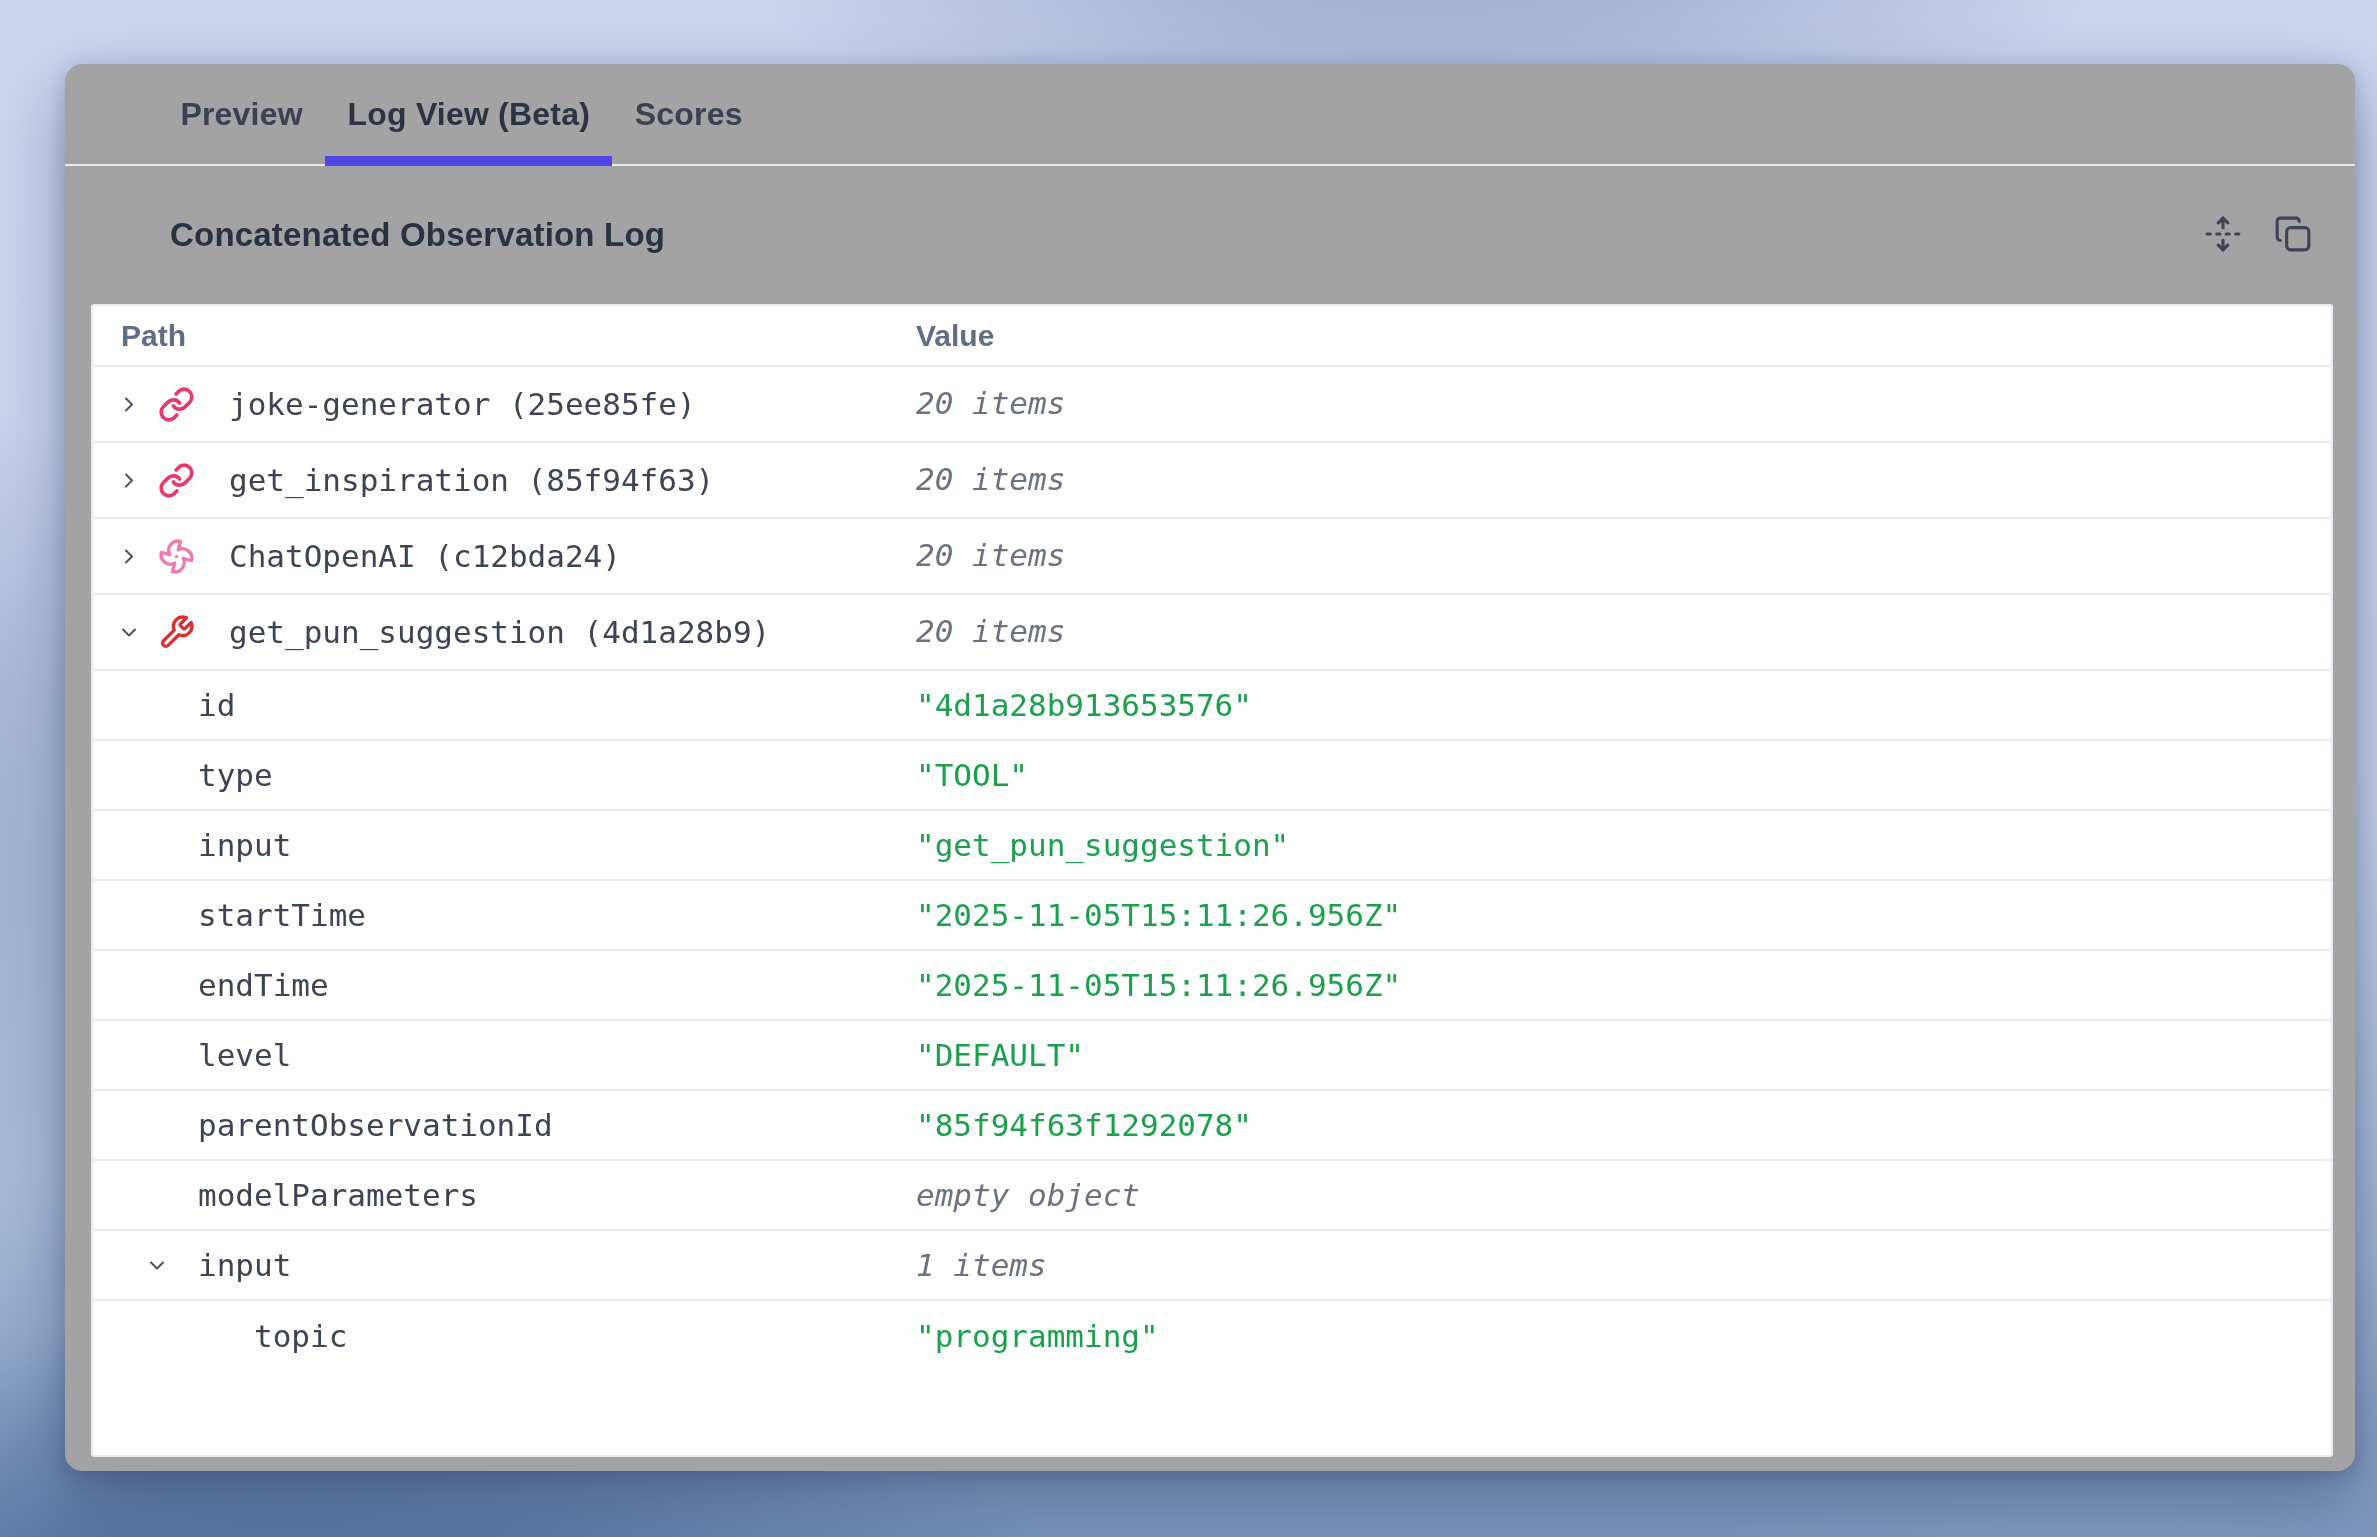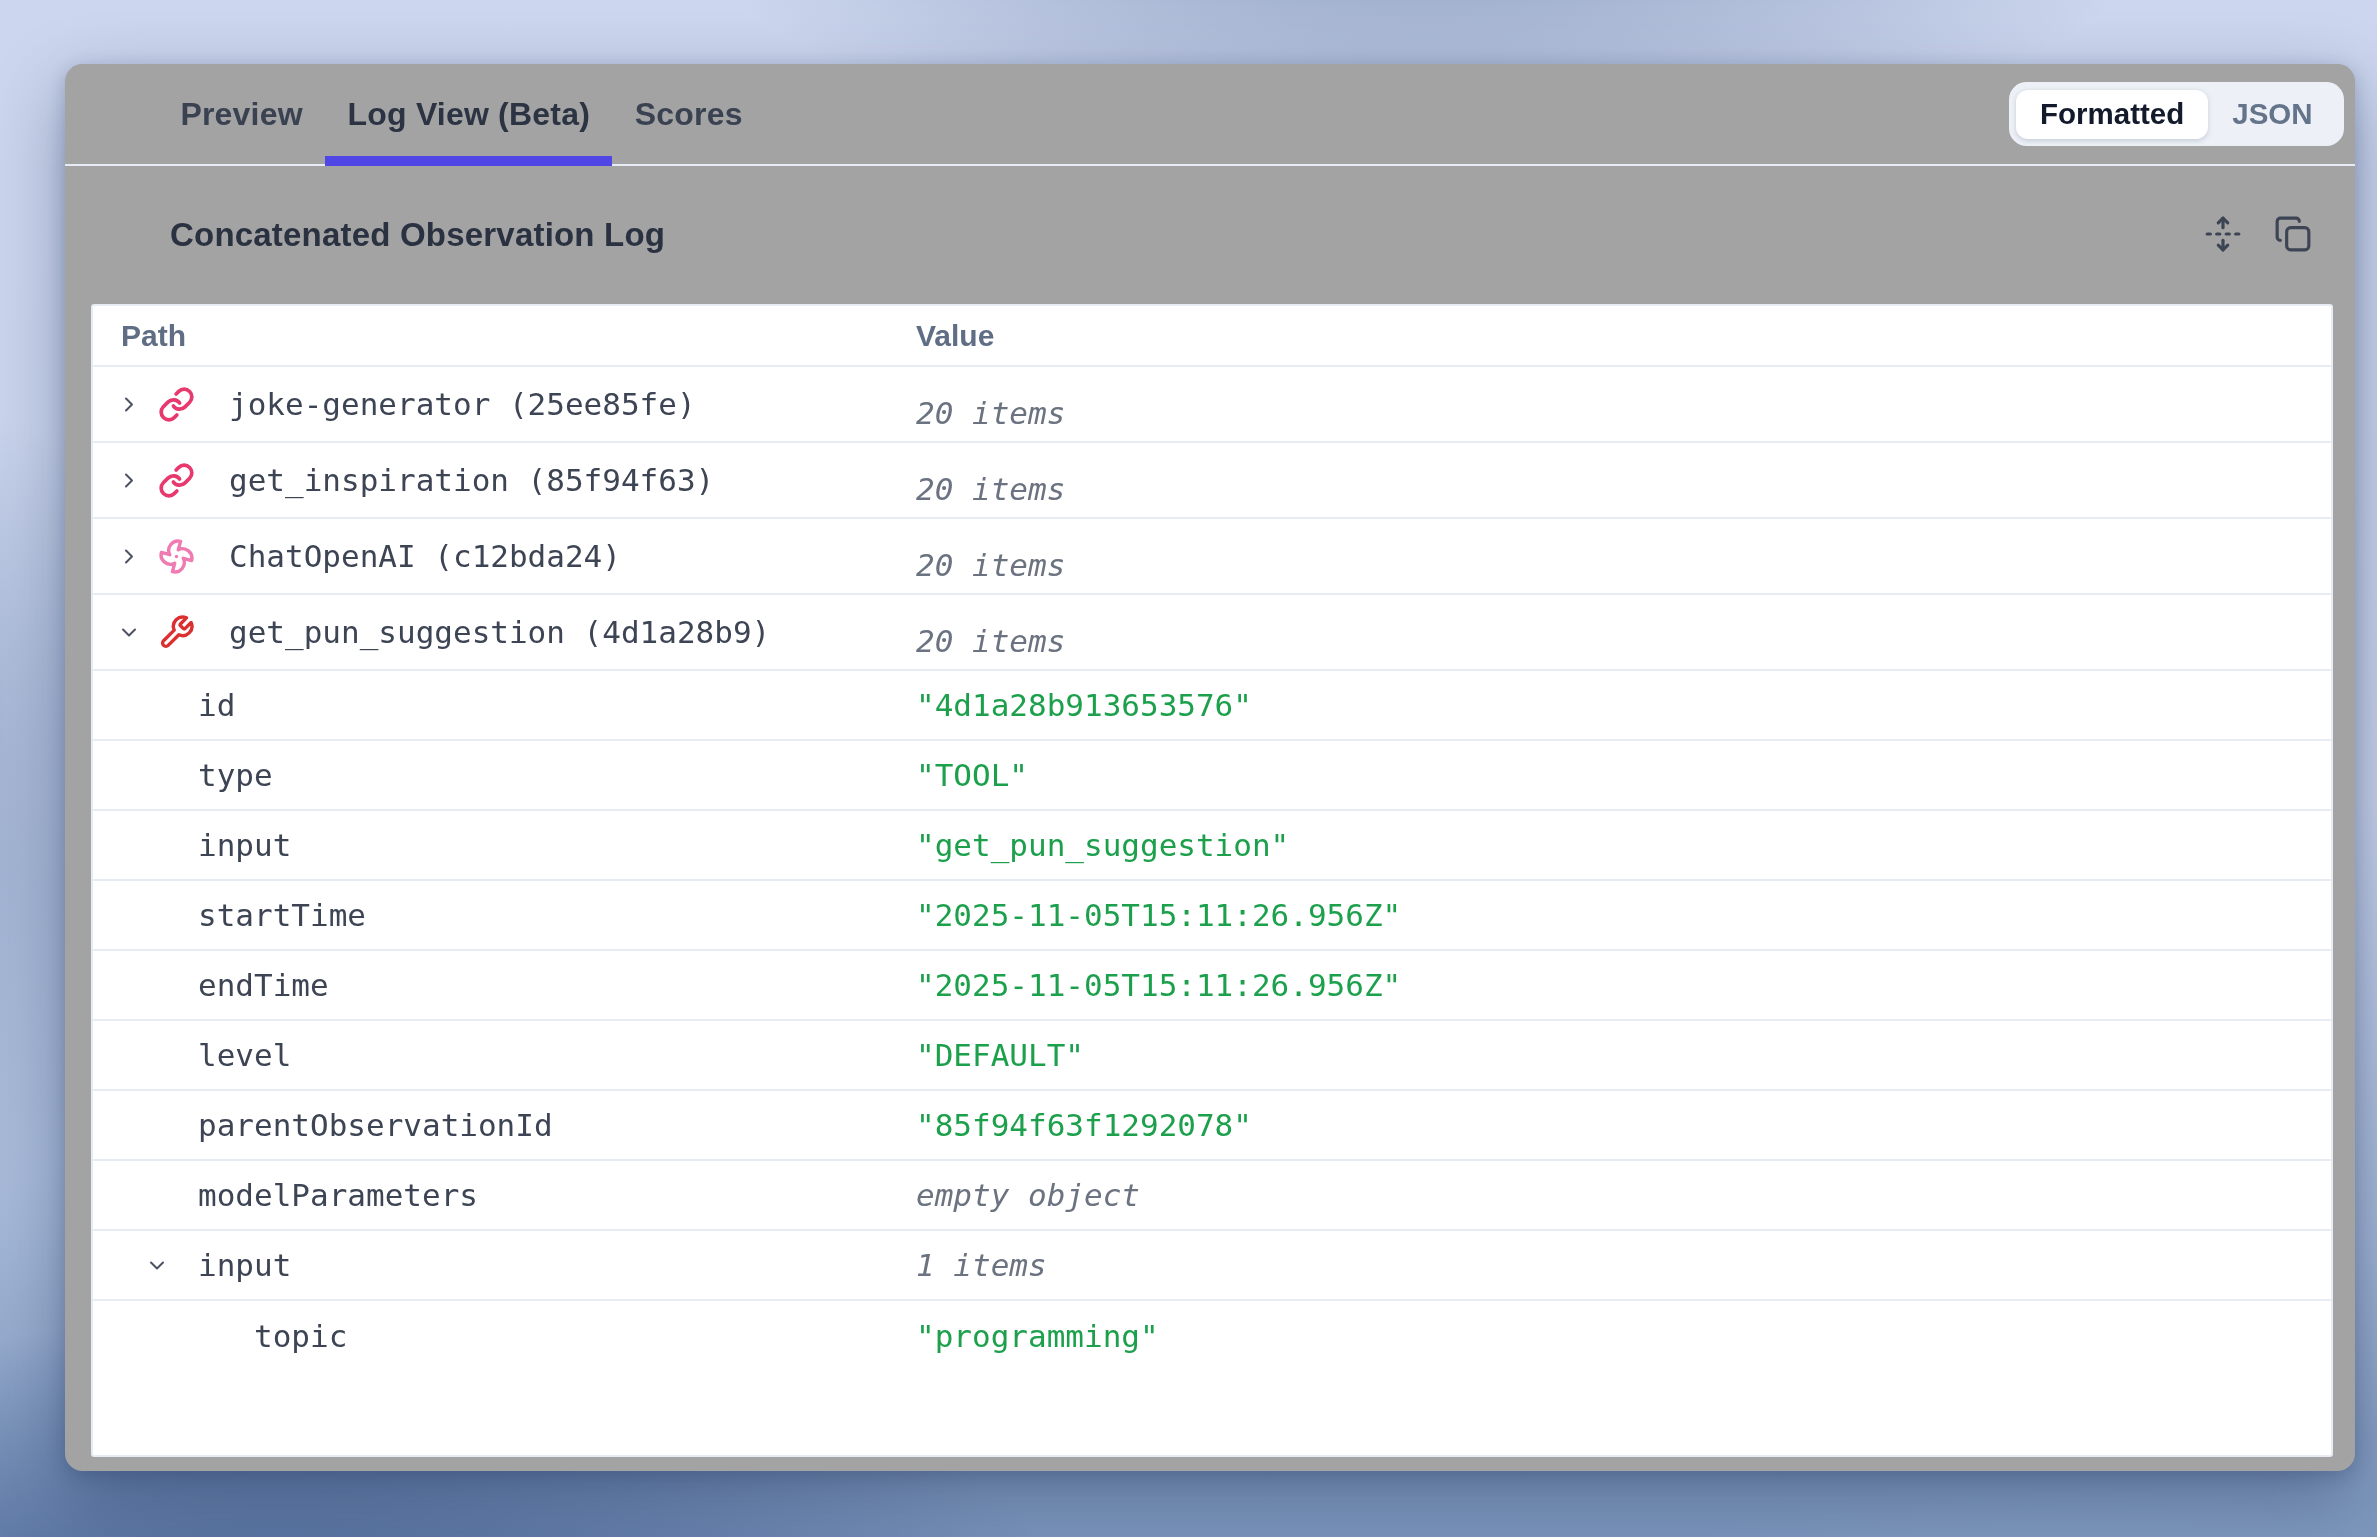--- a/index.html
+++ b/index.html
@@ -94,21 +94,21 @@
   .cell-path{
     width:823px; display:flex; align-items:center;
     font-family:"DejaVu Sans Mono", monospace;
     font-size:31px; color:#3d4454;
   }
   .cell-value{
     flex:1; display:flex;
     font-family:"DejaVu Sans Mono", monospace;
     font-size:31px;
   }
-  .kind-observation .cell-value{ align-items:center; padding-top:17.6px; }
+  .kind-observation .cell-value{ align-items:flex-start; padding-top:17.6px; }
   .kind-field .cell-value{ align-items:center; }
   .v-count{ font-style:italic; color:#6b7280; }
   .v-string{ color:var(--green,#1ca04c); }
   .indent-0 .cell-path{ padding-left:24px; }
   .indent-1 .cell-path{ padding-left:52px; }
   .indent-2 .cell-path{ padding-left:108px; }
   .chev{ width:24px; height:24px; flex:0 0 24px; display:flex; align-items:center; justify-content:center; color:#4a5160; }
   .chev svg{ width:27px; height:27px; }
   .chev-spacer{ width:24px; flex:0 0 24px; }
   .gap-after-chev{ width:29px; flex:0 0 29px; }
@@ -123,24 +123,20 @@
 
 <div class="card">
 
   <div class="tabs-bar">
     <div class="tabs" id="tabs">
         <div class="tab">Preview</div>
         <div class="tab active">Log View (Beta)</div>
         <div class="tab">Scores</div>
       </div>
     <div class="spacer"></div>
-    <div class="toggle" id="view-toggle">
-        <div class="opt selected">Formatted</div>
-        <div class="opt">JSON</div>
-      </div>
   </div>
 
   <div class="panel-header">
     <div class="panel-title">Concatenated Observation Log</div>
     <div class="header-actions">
       <div class="icon-btn">
         <span>
           <svg viewBox="0 0 24 24" fill="none" stroke="currentColor" stroke-width="2" stroke-linecap="round" stroke-linejoin="round">
             <path d="M12 22v-6"></path>
               <path d="M12 8V2"></path>

